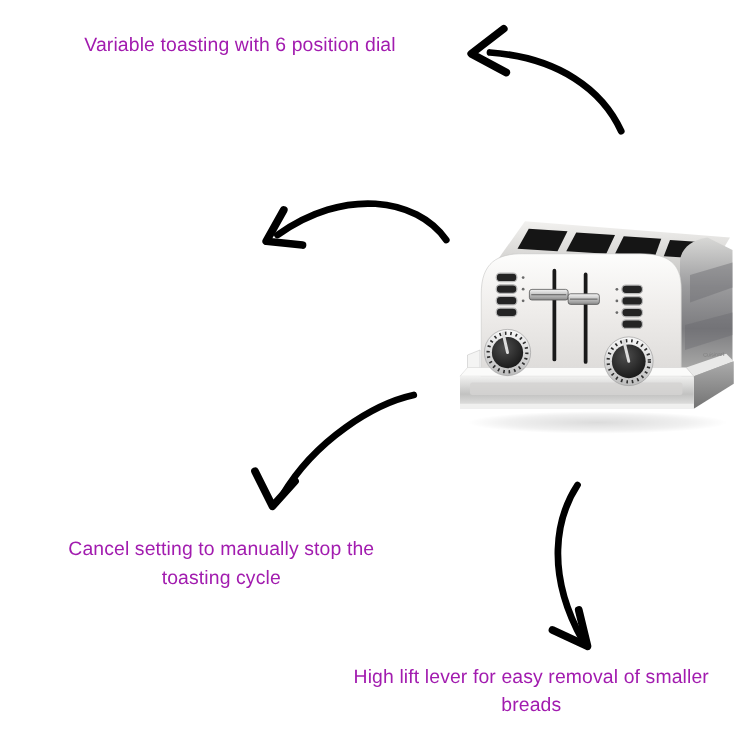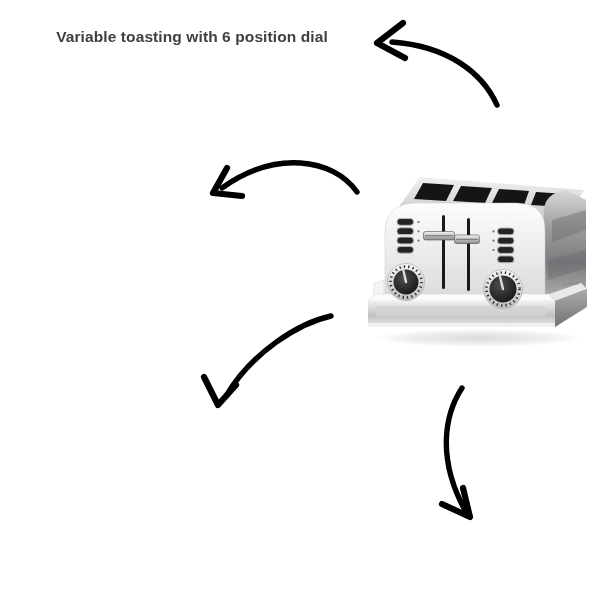--- a/index.html
+++ b/index.html
@@ -5,42 +5,43 @@
   html,body{margin:0;padding:0;}
   body{
     width:600px;height:600px;
     background:#ffffff;
     font-family:"Liberation Sans","DejaVu Sans",sans-serif;
     position:relative;overflow:hidden;
   }
   .canvas{position:absolute;inset:0;width:600px;height:600px;}
   .caption{
     position:absolute;
-    color:#404040;
+    color:#a21caf;
     font-size:15.5px;
     line-height:22.5px;
     text-align:center;
     letter-spacing:0.1px;
-    font-weight:bold;
   }
   .cap-1{left:30px;top:26px;width:324px;}
   .cap-2{left:33px;top:215px;width:320px;}
   .cap-3{left:27px;top:429px;width:300px;}
   .cap-4{left:258px;top:531px;width:334px;}
   .arrows-layer{position:absolute;left:0;top:0;width:600px;height:600px;}
   .toaster{position:absolute;left:366px;top:158px;width:224px;height:196px;}
   .arrow-shaft{fill:none;stroke:#000000;stroke-width:5.4;stroke-linecap:round;}
   .arrow-head{fill:none;stroke:#000000;stroke-width:6.2;stroke-linecap:round;stroke-linejoin:round;}
 </style>
 </head>
 <body>
 
 <div class="canvas">
 
   <div class="caption cap-1">Variable toasting with 6 position dial</div>
+  <div class="caption cap-3">Cancel setting to manually stop the toasting cycle</div>
+  <div class="caption cap-4">High lift lever for easy removal of smaller breads</div>
 
   <svg class="arrows-layer" viewBox="0 0 600 600">
     <g>
       <path class="arrow-shaft" d="M 497 105 C 482 72 447 46 392 42"></path>
       <path class="arrow-head" d="M 403 23 L 377 43 L 405 58"></path>
     </g>
     <g>
       <path class="arrow-shaft" d="M 357 192 C 333 158 275 150 222 188"></path>
       <path class="arrow-head" d="M 227 168 L 213 193 L 242 196"></path>
     </g>

